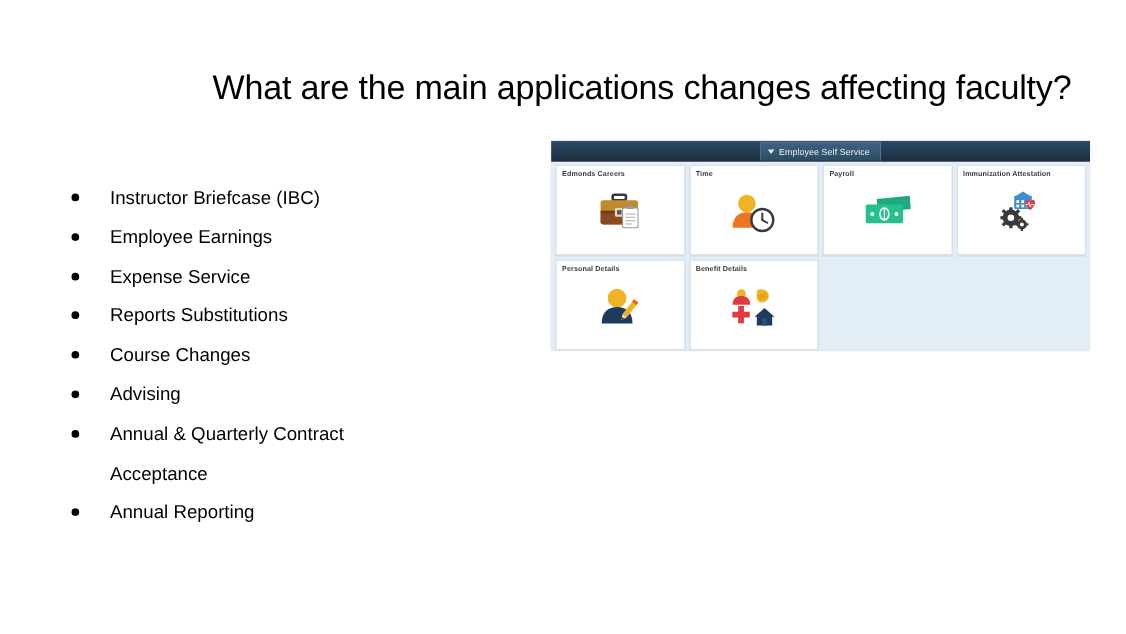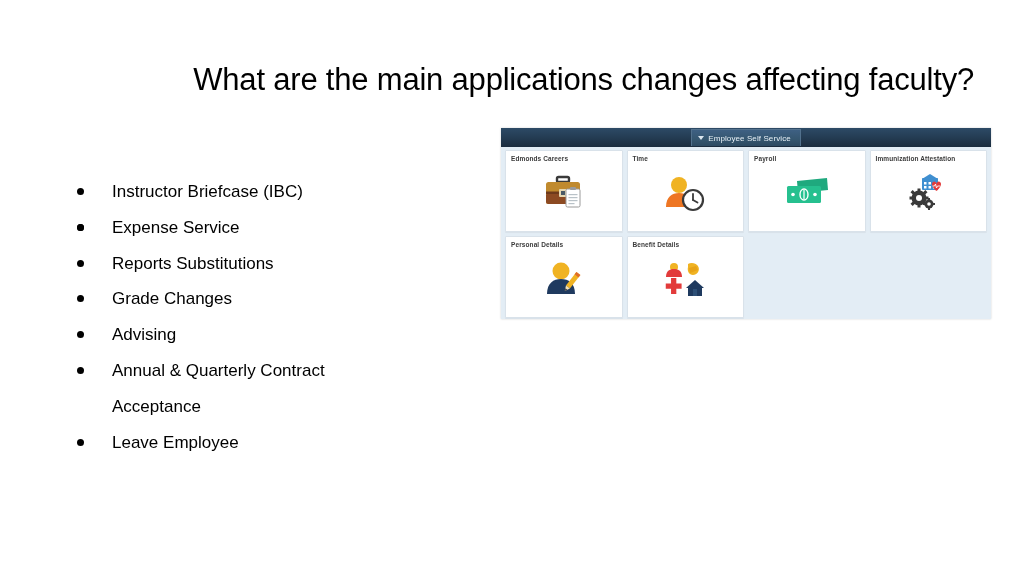--- a/index.html
+++ b/index.html
@@ -31,21 +31,21 @@
     text-align: right;
   }
 
   
   .bullet-list {
     position: absolute;
     left: 55px;
     top: 158px;
     width: 400px;
     list-style: none;
-    margin: 16px;
+    margin: 4px;
     padding: 0;
   }
   .bullet-item {
     position: relative;
     padding-left: 41px;
     font-size: 17px;
     line-height: 35.8px;
     color: #000000;
     white-space: nowrap;
   }
@@ -157,44 +157,45 @@
 
 <div class="slide-title">What are the main applications changes affecting faculty?</div>
 
 <ul class="bullet-list">
   <li class="bullet-item">
     <span class="dot"></span>
     <span>Instructor Briefcase (IBC)</span>
   </li>
   <li class="bullet-item">
     <span class="dot"></span>
+    <span>Employee Earnings</span>
   </li>
   <li class="bullet-item">
     <span class="dot"></span>
     <span>Expense Service</span>
   </li>
   <li class="bullet-item">
     <span class="dot"></span>
     <span>Reports Substitutions</span>
   </li>
   <li class="bullet-item">
     <span class="dot"></span>
-    <span>Grade Changes</span>
+    <span>Course Changes</span>
   </li>
   <li class="bullet-item">
     <span class="dot"></span>
     <span>Advising</span>
   </li>
   <li class="bullet-item wrap">
     <span class="dot"></span>
     <span>Annual &amp; Quarterly Contract Acceptance</span>
   </li>
   <li class="bullet-item">
     <span class="dot"></span>
-    <span>Leave Employee</span>
+    <span>Annual Reporting</span>
   </li>
 </ul>
 
 <div class="ps-panel">
 
   <div class="ps-header">
     <div class="ps-tab">
       <span class="ps-tab-caret"></span>
       <span class="ps-tab-label">Employee Self Service</span>
     </div>

